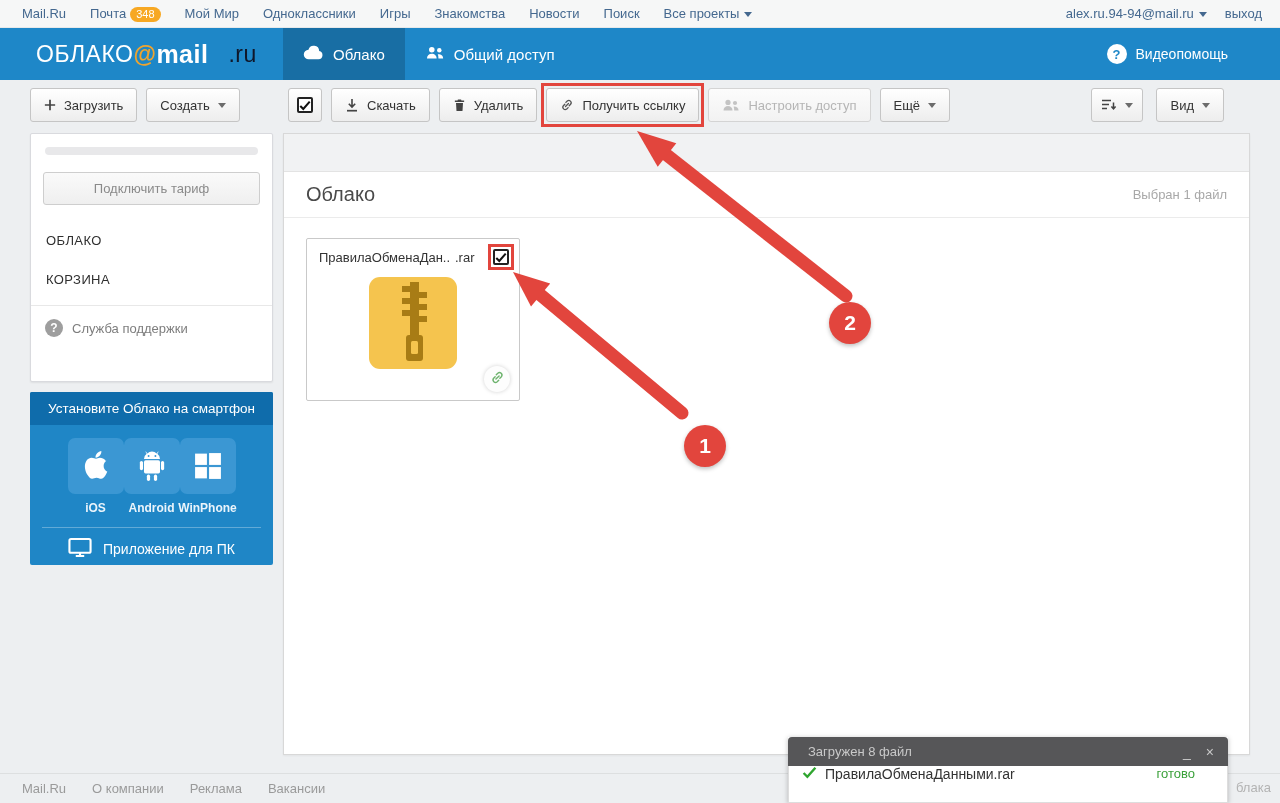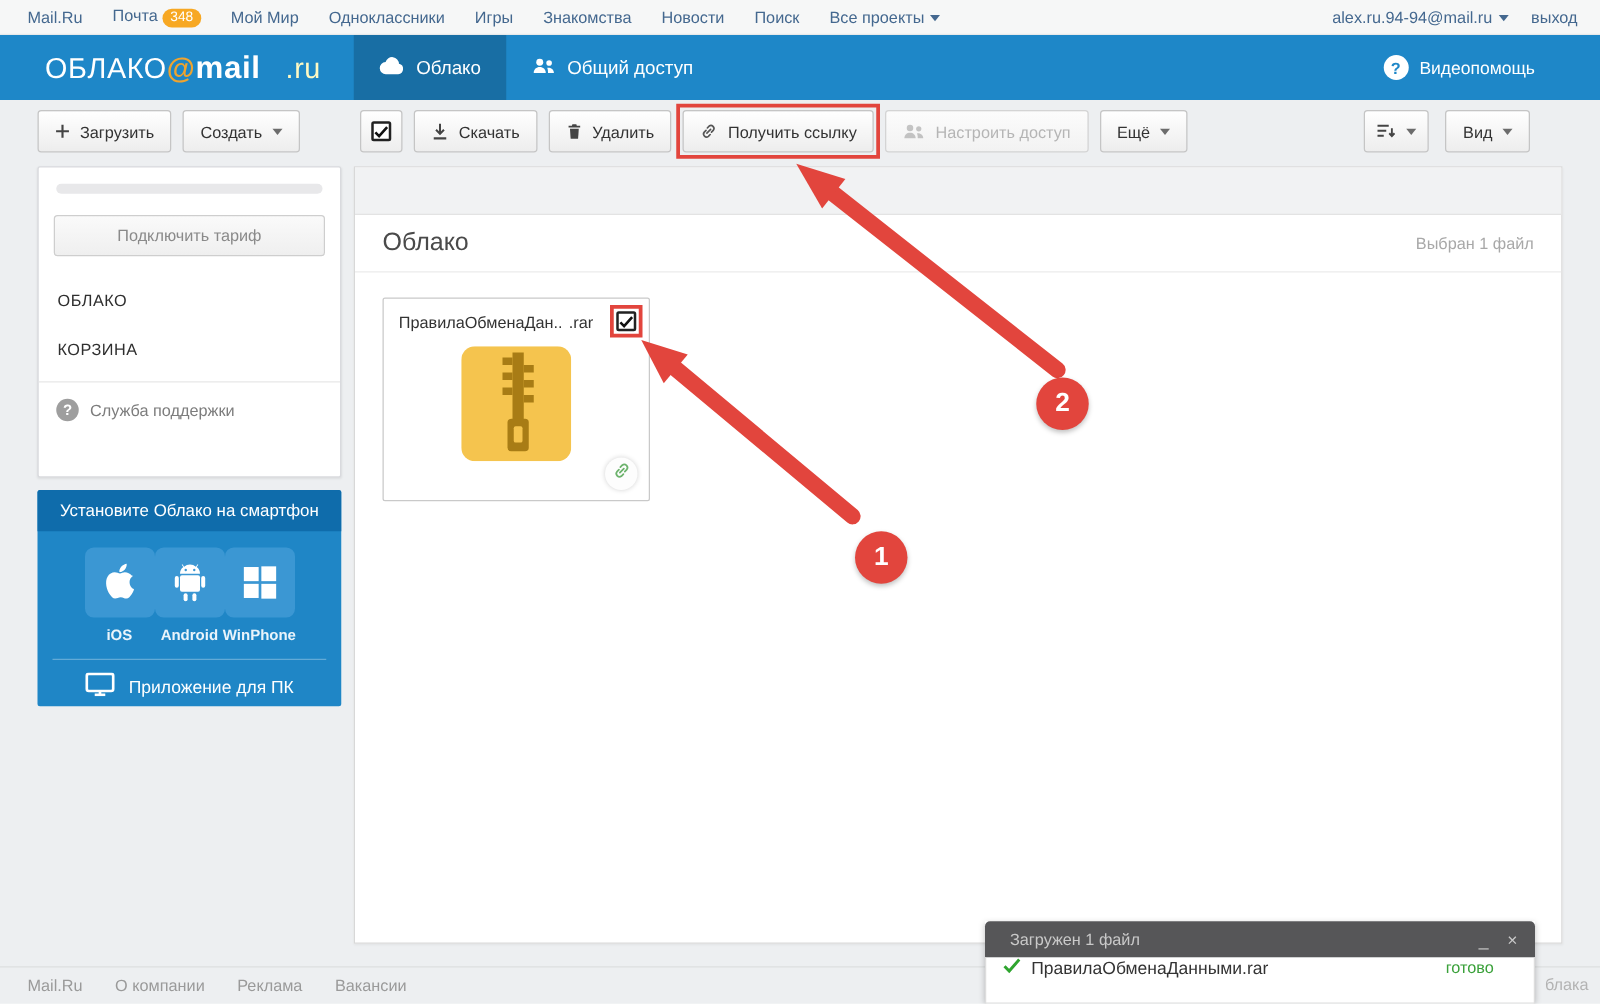--- a/index.html
+++ b/index.html
@@ -32,21 +32,21 @@
   .caret.blue { border-top-color:#44688f; margin-left:5px; }
   
   .bluebar {
     position:absolute; left:0; top:28px; width:1280px; height:52px;
     background:#1e87c8; display:flex; align-items:stretch;
   }
   .logo { display:flex; align-items:center; padding-left:36px; width:283px; font-size:23px; letter-spacing:.5px; cursor:pointer; }
   .logo .l1 { color:#fff; }
   .logo .l2 { color:#efa42f; font-weight:bold; }
   .logo .l3 { color:#fff; font-weight:bold; font-size:25px; }
-  .logo .l4 { color:#fef9c3;padding-left:20px; }
+  .logo .l4 { color:#0f172a;padding-left:20px; }
   .htab {
     display:flex; align-items:center; gap:9px; padding:0 20px;
     color:#fff; font-size:15px; cursor:pointer;
   }
   .htab.active { background:rgba(0,0,0,0.18); }
   .help { margin-left:auto; display:flex; align-items:center; gap:9px; padding-right:52px; color:#fff; font-size:14px; cursor:pointer; }
   .qcircle {
     width:20px; height:20px; border-radius:50%; background:#fff; color:#1e87c8;
     font-size:13px; font-weight:bold; display:flex; align-items:center; justify-content:center;
   }
@@ -410,21 +410,21 @@
     <polygon points="637,131 657.7,166.8 676.3,143.2"></polygon>
     <line x1="682" y1="413" x2="537" y2="292" stroke="#e2453d" stroke-width="13" stroke-linecap="round"></line>
     <polygon points="513,272 531,306.6 550.2,283.6"></polygon>
   </g>
 </svg>
 <div class="stepnum" style="left:829px; top:302px;">2</div>
 <div class="stepnum" style="left:684px; top:425px;">1</div>
 
 <div class="notif">
   <div class="notif-head">
-    <span>Загружен 1 файл</span>
+    <span>Загружен 8 файл</span>
     <span class="notif-controls">
       <span>_</span>
       <span>×</span>
     </span>
   </div>
   <div class="notif-body">
     <span><svg width="15" height="13" viewBox="0 0 14 12">
           <path d="M1.5 6.5 5 10 12.5 1.5" stroke="#2fa52f" stroke-width="2.2" fill="none"></path>
         </svg></span>
     <span class="notif-file">ПравилаОбменаДанными.rar</span>

